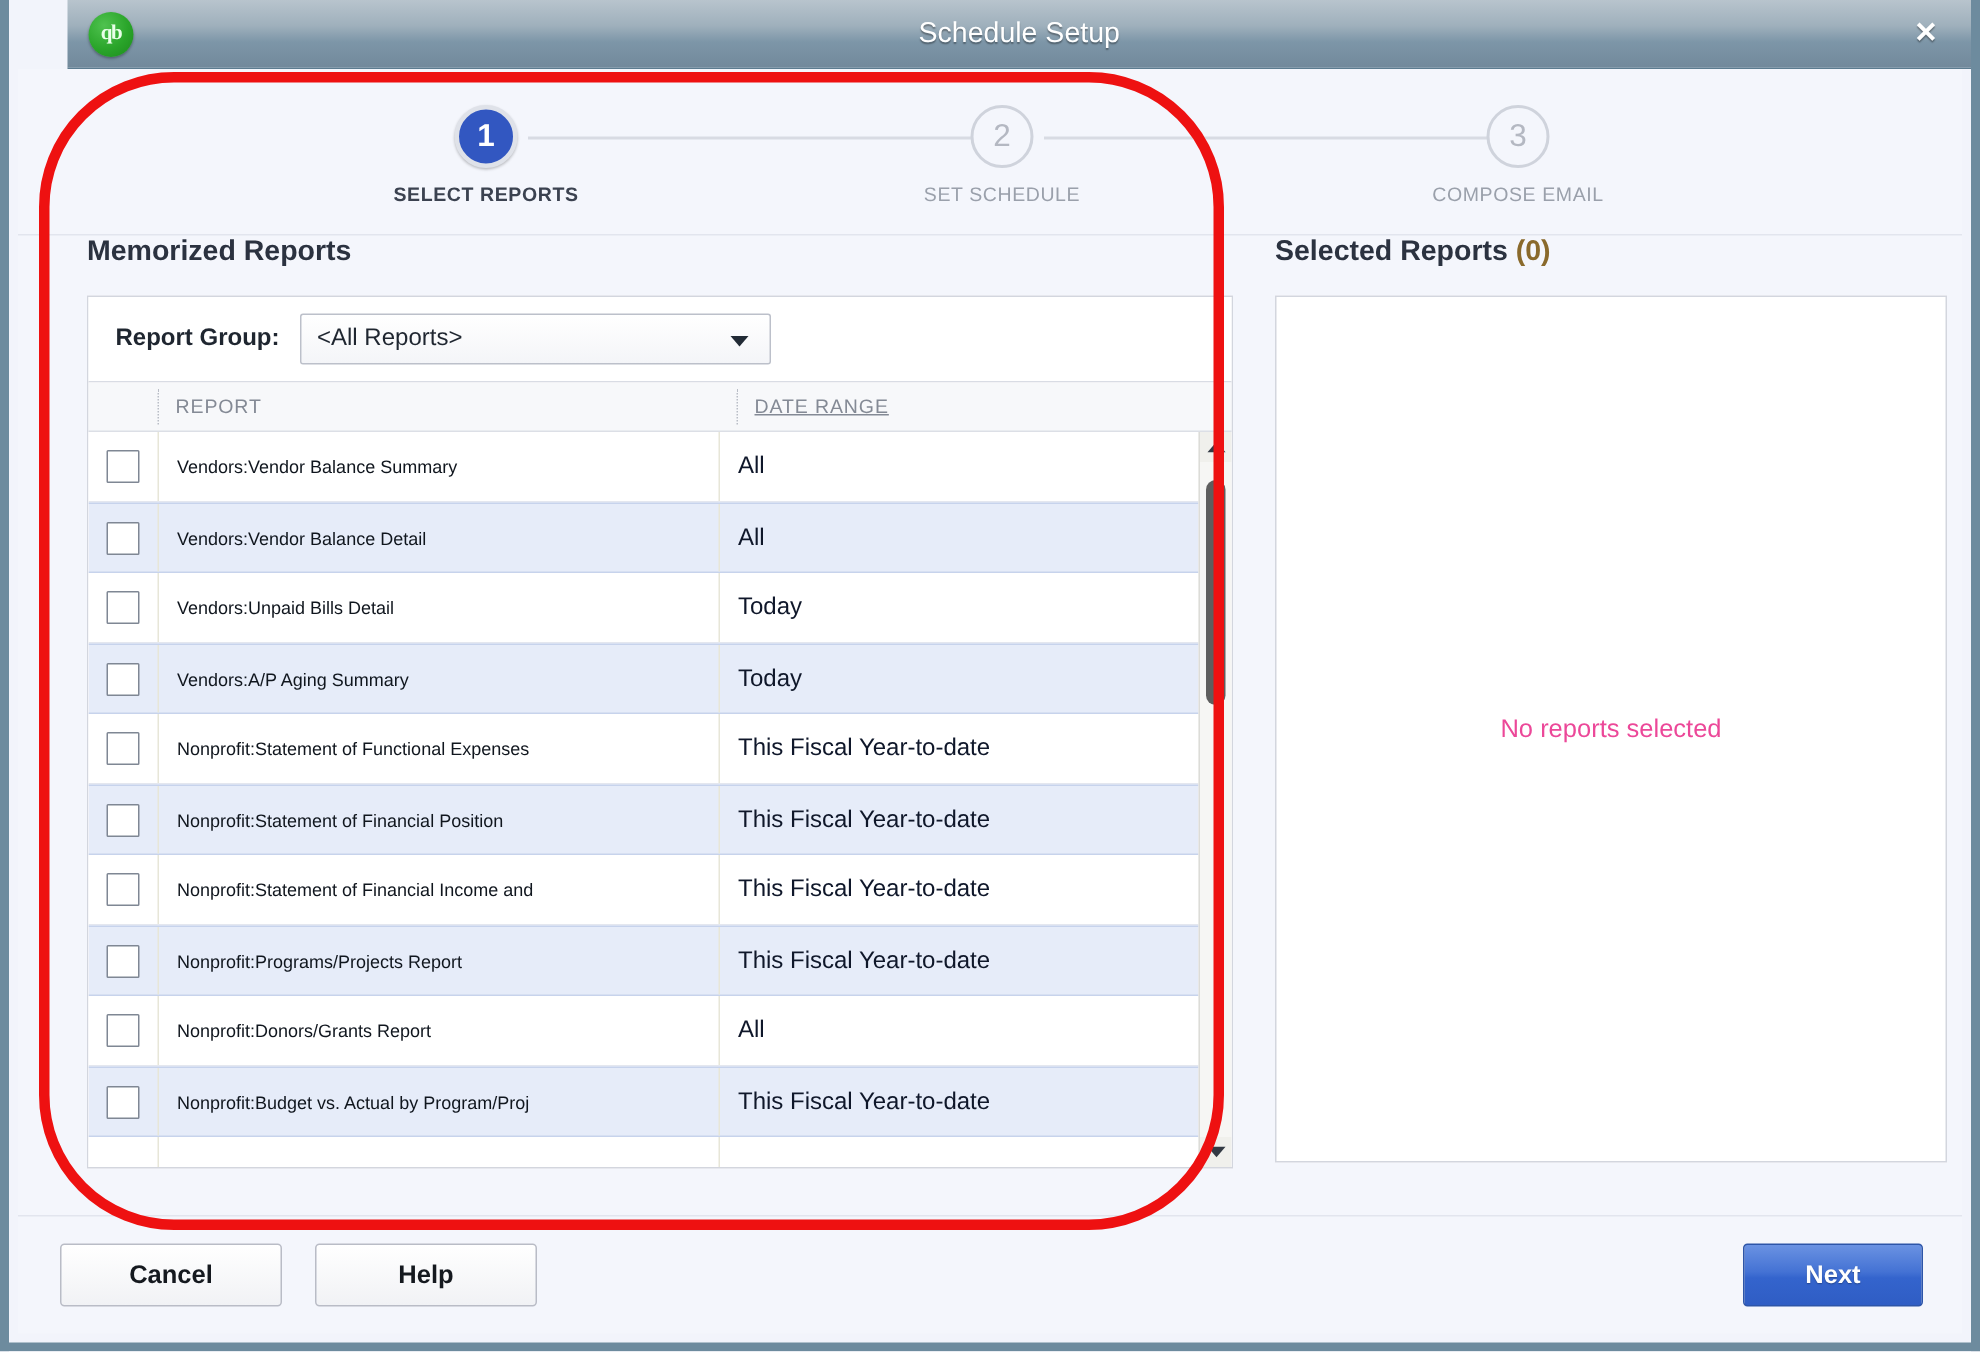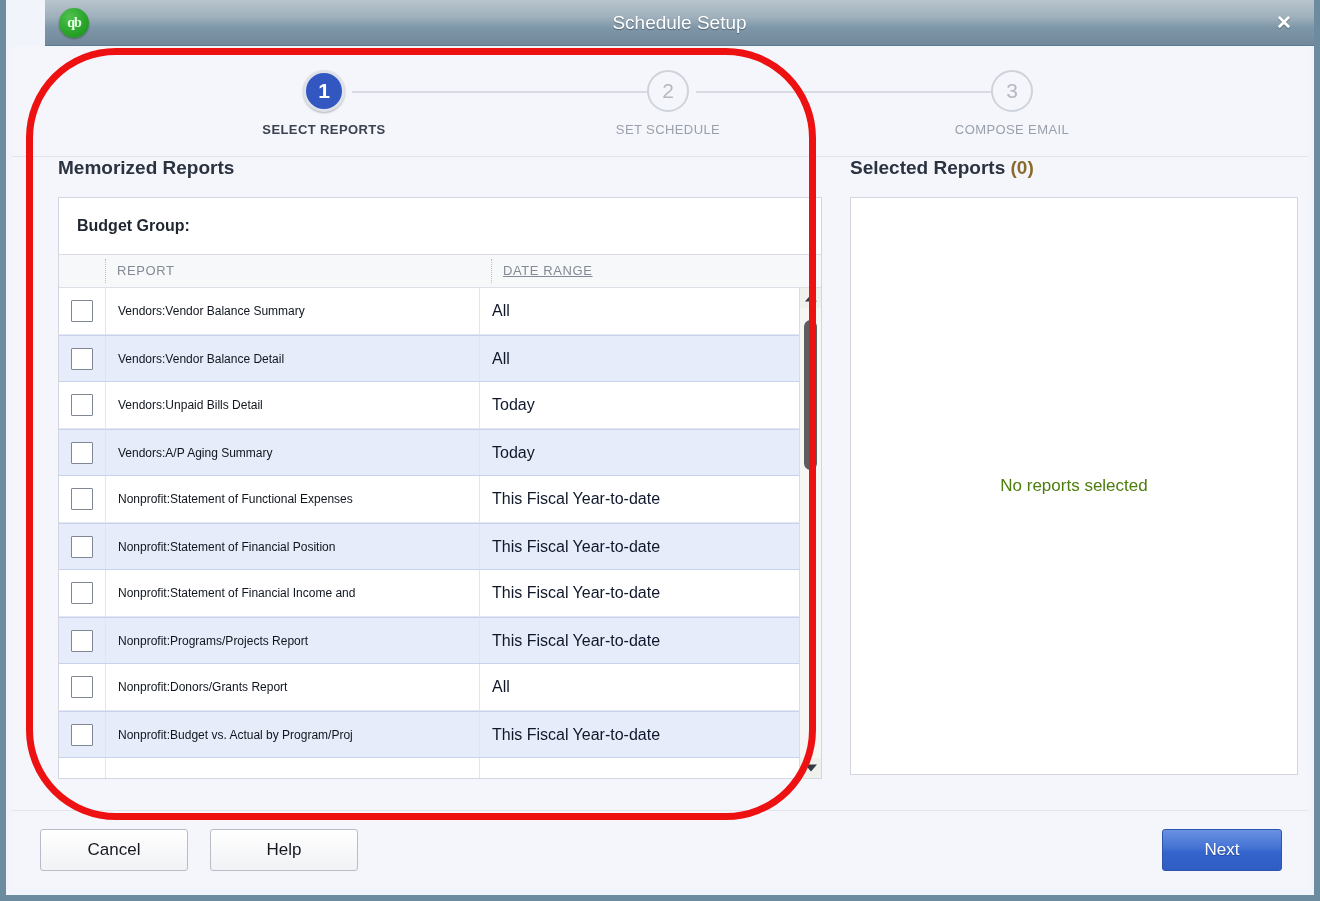--- a/index.html
+++ b/index.html
@@ -357,42 +357,42 @@
     background: #ffffff;
     position: relative;
   }
   .empty-msg {
     position: absolute;
     left: 0; right: 0;
     top: 50%;
     transform: translateY(-50%);
     text-align: center;
     font-size: 17px;
-    color: #4d7c0f;
+    color: #ec4899;
   }
 
   
   .footer {
     position: absolute;
     left: 0; right: 0; bottom: 0;
     height: 78px;
     background: #f4f6fc;
     border-top: 1px solid #e2e5ee;
   }
   .btn {
     position: absolute;
     top: 18px;
     height: 42px;
     box-sizing: border-box;
     border: 1px solid #b9bcc6;
     border-radius: 3px;
     background: linear-gradient(to bottom, #ffffff 0%, #f1f2f5 100%);
     color: #15191f;
     font-size: 17px;
-    font-weight: normal;
+    font-weight: bold;
     text-align: center;
     line-height: 40px;
     cursor: pointer;
   }
   .btn.cancel { left: 28px; width: 148px; }
   .btn.help   { left: 198px; width: 148px; }
   .btn.next {
     right: 26px;
     width: 120px;
     border: 1px solid #2d55a8;
@@ -450,21 +450,25 @@
       </div>
 
       <div class="panes">
 
         <div class="left-pane">
           <div class="pane-title">Memorized Reports</div>
 
           <div class="table-frame">
 
             <div class="group-bar">
-              <div class="group-label">Budget Group:</div>
+              <div class="group-label">Report Group:</div>
+              <div class="select-box">
+                <div class="select-value">&lt;All Reports&gt;</div>
+                <div class="caret"></div>
+              </div>
             </div>
 
             <div class="thead">
               <div class="th c1"></div>
               <div class="th c2">REPORT</div>
               <div class="th c3">DATE RANGE</div>
             </div>
 
             <div class="tbody-wrap">
               <div class="tbody">

